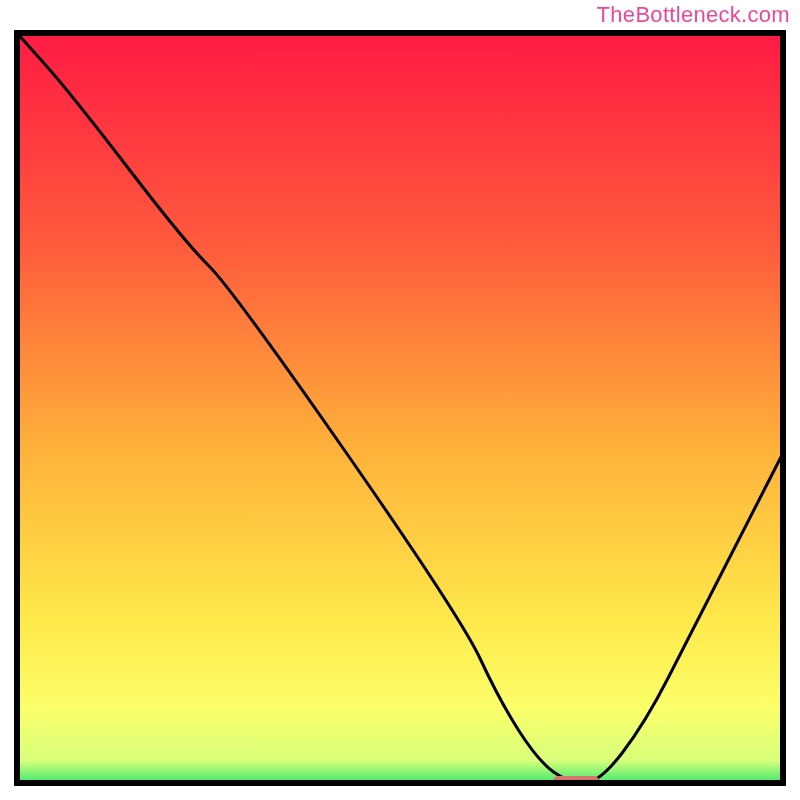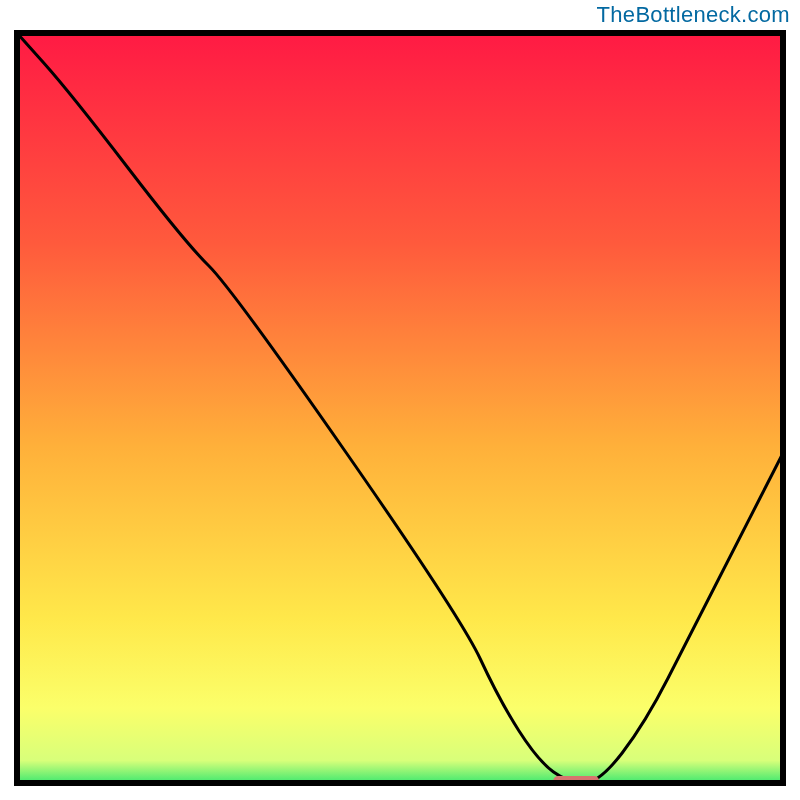--- a/index.html
+++ b/index.html
@@ -13,21 +13,21 @@
   }
   .container {
     position: relative;
     width: 800px;
     height: 800px;
   }
   .watermark {
     position: absolute;
     top: 2px;
     right: 10px;
-    color: #0369a1;
+    color: #ec4899;
     font-size: 22px;
     font-weight: 500;
     letter-spacing: 0.3px;
     z-index: 10;
   }
   .plot {
     position: absolute;
     left: 14px;
     top: 30px;
     width: 772px;

